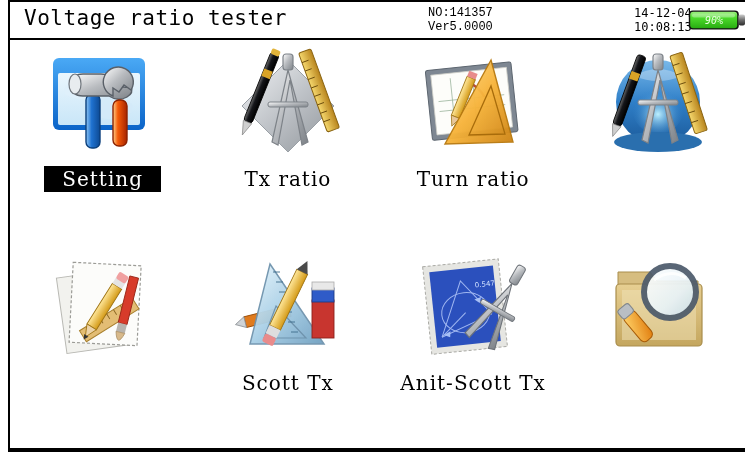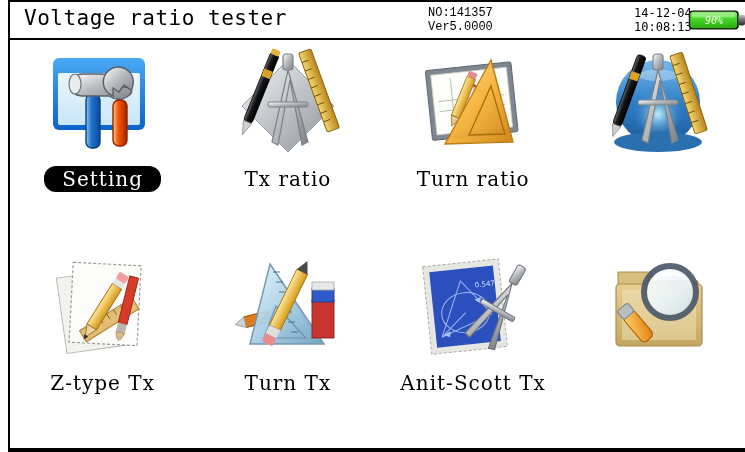--- a/index.html
+++ b/index.html
@@ -52,21 +52,20 @@
     padding-top:6px;
     box-sizing:border-box;
   }
   .ico{width:120px;height:118px;display:block;}
   .cap{
     margin-top:2px;
     font-family:"DejaVu Serif",serif;
     font-size:20px;letter-spacing:1px;color:#000;white-space:nowrap;
     padding:2px 18px;
     line-height:22px;
-    border-radius:12px;
   }
   .cap.selected{background:#000;color:#fff;}
 
   
   .status{
     height:44px;flex:0 0 44px;
     display:flex;align-items:center;
     box-sizing:border-box;
   }
   .status-text{
@@ -313,21 +312,20 @@
           <path d="M55 92 l2.5 5 l2.5 -5 z" fill="#333"></path>
           <rect x="52" y="27" width="11" height="7" fill="#e4e4e4"></rect>
           <rect x="52" y="20" width="11" height="8" rx="2" fill="#f0a0a0"></rect>
         </g>
         <g transform="rotate(14 82 66)">
           <rect x="77" y="26" width="9" height="48" fill="#d73b2a" stroke="#9a2718" stroke-width="0.9"></rect>
           <rect x="77" y="74" width="9" height="9" fill="#b8b4ae"></rect>
           <path d="M77 83 q4.5 16 9 0 z" fill="#d8b98a" stroke="#a58a5e" stroke-width="0.7"></path>
         </g>
       </svg>
-      <div class="cap">Z-type Tx</div>
     </div>
 
     <div class="cell">
       <svg class="ico" viewBox="0 0 120 118">
         <defs>
           <linearGradient id="glassB" x1="0" y1="0" x2="1" y2="1">
             <stop offset="0" stop-color="#e9f6fd"></stop>
               <stop offset="0.5" stop-color="#a8cfe6"></stop>
             <stop offset="1" stop-color="#6f9fc0"></stop>
           </linearGradient>
@@ -352,21 +350,21 @@
           <path d="M52 20 l6 -12 l6 12 z" fill="#4a4a4a"></path>
           <rect x="52" y="82" width="12" height="9" fill="#dedede"></rect>
           <rect x="52" y="91" width="12" height="9" rx="2" fill="#e98b8b"></rect>
         </g>
         <g>
           <rect x="84" y="50" width="22" height="38" fill="#c8352f" stroke="#8d201c" stroke-width="0.9"></rect>
           <rect x="84" y="38" width="22" height="14" fill="#2f5bc8" stroke="#1d3a86" stroke-width="0.9"></rect>
           <rect x="84" y="32" width="22" height="8" fill="#e8e8e8" stroke="#aaa" stroke-width="0.8"></rect>
         </g>
       </svg>
-      <div class="cap">Turn Tx</div>
+      <div class="cap">Scott Tx</div>
     </div>
 
     <div class="cell">
       <svg class="ico" viewBox="0 0 120 118">
         <g transform="rotate(-6 58 56)">
           <rect x="14" y="12" width="76" height="88" fill="#e6e6e2" stroke="#a9a9a4" stroke-width="1" stroke-dasharray="3 2"></rect>
           <rect x="20" y="18" width="64" height="76" fill="#2b50bd"></rect>
           <g stroke="#9fb6f0" stroke-width="1" fill="none">
             <path d="M26 84 L50 30 L78 66"></path>
             <path d="M26 84 L78 66"></path>

